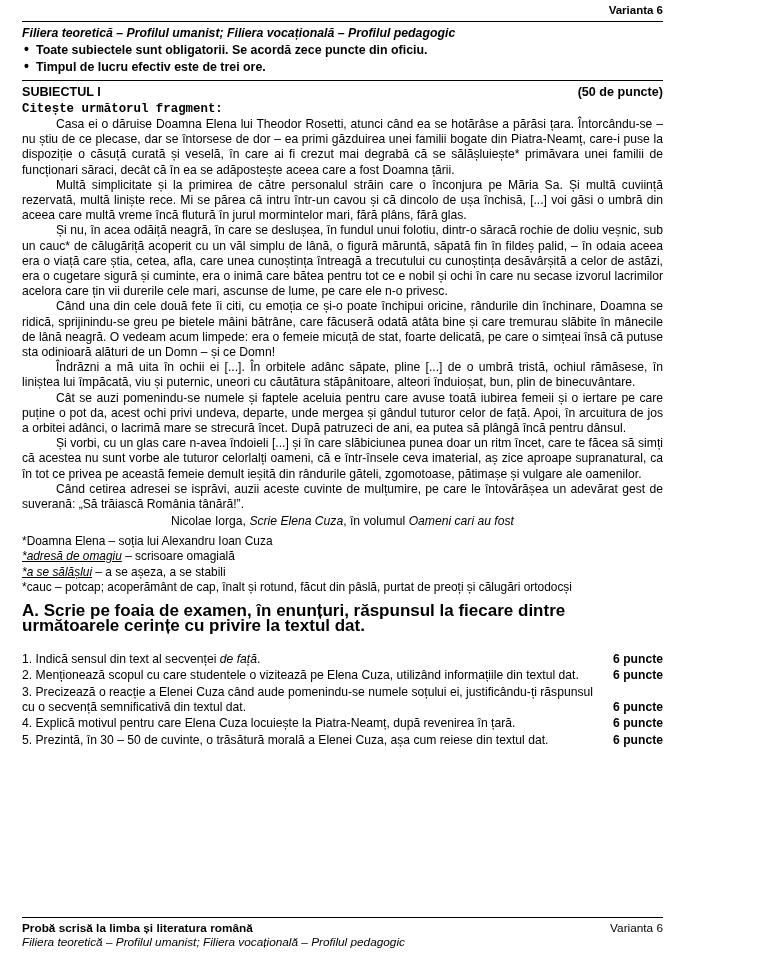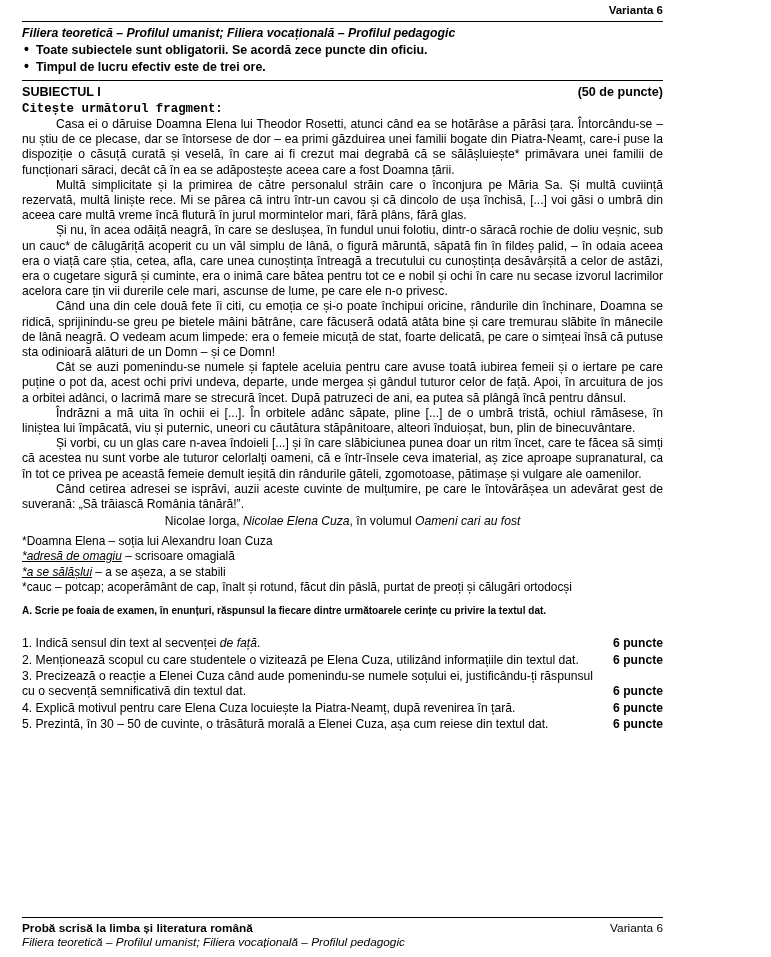--- a/index.html
+++ b/index.html
@@ -97,21 +97,21 @@
   }
   .notes div {
     font-size: 11.9px;
     line-height: 15.4px;
   }
   .notes .it {
     font-style: italic;
     text-decoration: underline;
   }
   .sectionA {
-    font-size: 10px;
+    font-size: 17px;
     font-weight: bold;
     line-height: 15.6px;
     margin-top: 7px;
   }
   .qlist {
     margin-top: 18px;
   }
   .qrow {
     position: relative;
     font-size: 12.15px;
@@ -176,29 +176,29 @@
     <span>(50 de puncte)</span>
   </div>
 
   <div class="cerinta">Citește următorul fragment:</div>
 
   <div class="body-text">
     <p>Casa ei o dăruise Doamna Elena lui Theodor Rosetti, atunci când ea se hotărâse a părăsi țara. Întorcându-se – nu știu de ce plecase, dar se întorsese de dor – ea primi găzduirea unei familii bogate din Piatra-Neamț, care-i puse la dispoziție o căsuță curată și veselă, în care ai fi crezut mai degrabă că se sălășluiește* primăvara unei familii de funcționari săraci, decât că în ea se adăpostește aceea care a fost Doamna țării.</p>
     <p>Multă simplicitate și la primirea de către personalul străin care o înconjura pe Măria Sa. Și multă cuviință rezervată, multă liniște rece. Mi se părea că intru într-un cavou și că dincolo de ușa închisă, [...] voi găsi o umbră din aceea care multă vreme încă flutură în jurul mormintelor mari, fără plâns, fără glas.</p>
     <p>Și nu, în acea odăiță neagră, în care se deslușea, în fundul unui folotiu, dintr-o săracă rochie de doliu veșnic, sub un cauc* de călugăriță acoperit cu un văl simplu de lână, o figură măruntă, săpată fin în fildeș palid, – în odaia aceea era o viață care știa, cetea, afla, care unea cunoștința întreagă a trecutului cu cunoștința desăvârșită a celor de astăzi, era o cugetare sigură și cuminte, era o inimă care bătea pentru tot ce e nobil și ochi în care nu secase izvorul lacrimilor acelora care țin vii durerile cele mari, ascunse de lume, pe care ele n-o privesc.</p>
     <p>Când una din cele două fete îi citi, cu emoția ce și-o poate închipui oricine, rândurile din închinare, Doamna se ridică, sprijinindu-se greu pe bietele mâini bătrâne, care făcuseră odată atâta bine și care tremurau slăbite în mânecile de lână neagră. O vedeam acum limpede: era o femeie micuță de stat, foarte delicată, pe care o simțeai însă că putuse sta odinioară alături de un Domn – și ce Domn!</p>
+    <p>Îndrăzni a mă uita în ochii ei [...]. În orbitele adânc săpate, pline [...] de o umbră tristă, ochiul rămăsese, în liniștea lui împăcată, viu și puternic, uneori cu căutătura stăpânitoare, alteori înduioșat, bun, plin de binecuvântare.</p>
     <p>Cât se auzi pomenindu-se numele și faptele aceluia pentru care avuse toată iubirea femeii și o iertare pe care puține o pot da, acest ochi privi undeva, departe, unde mergea și gândul tuturor celor de față. Apoi, în arcuitura de jos a orbitei adânci, o lacrimă mare se strecură încet. După patruzeci de ani, ea putea să plângă încă pentru dânsul.</p>
-    <p>Îndrăzni a mă uita în ochii ei [...]. În orbitele adânc săpate, pline [...] de o umbră tristă, ochiul rămăsese, în liniștea lui împăcată, viu și puternic, uneori cu căutătura stăpânitoare, alteori înduioșat, bun, plin de binecuvântare.</p>
     <p>Și vorbi, cu un glas care n-avea îndoieli [...] și în care slăbiciunea punea doar un ritm încet, care te făcea să simți că acestea nu sunt vorbe ale tuturor celorlalți oameni, că e într-însele ceva imaterial, aș zice aproape supranatural, ca în tot ce privea pe această femeie demult ieșită din rândurile găteli, zgomotoase, pătimașe și vulgare ale oamenilor.</p>
     <p>Când cetirea adresei se isprăvi, auzii aceste cuvinte de mulțumire, pe care le întovărășea un adevărat gest de suverană: „Să trăiască România tânără!”.</p>
   </div>
 
   <div class="attrib">
     <span>Nicolae Iorga,</span>
-    <span class="it">Nicolae Elena Cuza</span><span>, în volumul </span><span class="it">Oameni cari au fost</span>
+    <span class="it">Scrie Elena Cuza</span><span>, în volumul </span><span class="it">Oameni cari au fost</span>
   </div>
 
   <div class="notes">
     <div><span>*Doamna Elena</span><span> – soția lui Alexandru Ioan Cuza</span></div>
     <div><span class="it">*adresă de omagiu</span><span> – scrisoare omagială</span></div>
     <div><span class="it">*a se sălășlui</span><span> – a se așeza, a se stabili</span></div>
     <div><span>*cauc</span><span> – potcap; acoperământ de cap, înalt și rotund, făcut din pâslă, purtat de preoți și călugări ortodocși</span></div>
   </div>
 
   <div class="sectionA">A. Scrie pe foaia de examen, în enunțuri, răspunsul la fiecare dintre următoarele cerințe cu privire la textul dat.</div>

